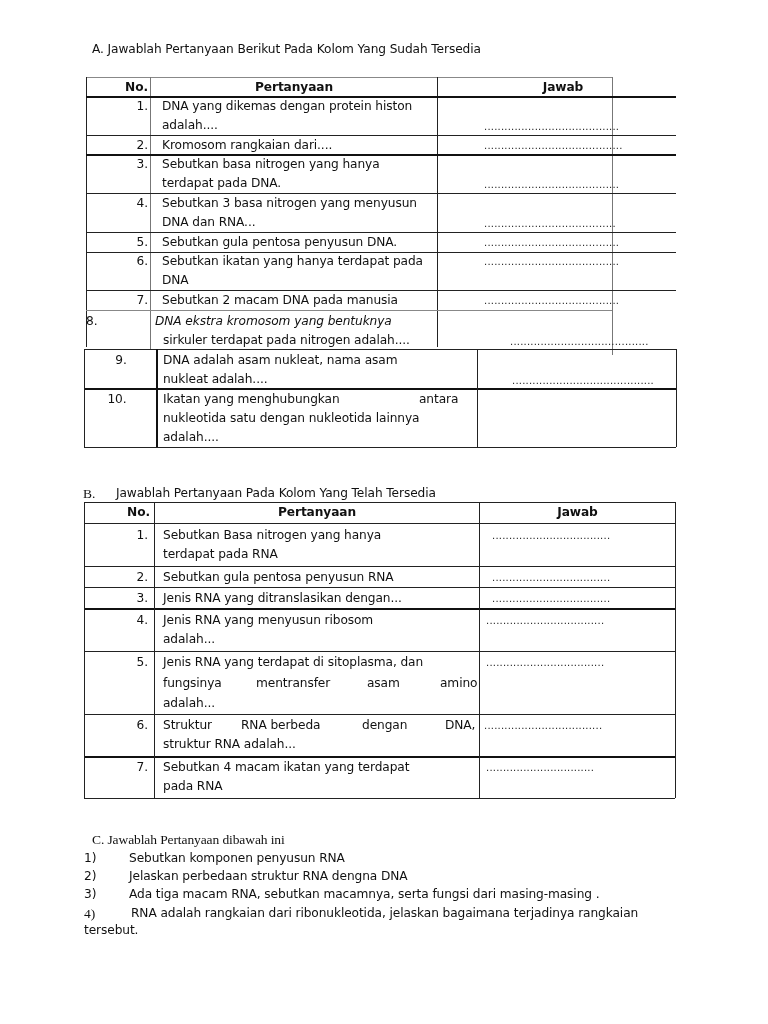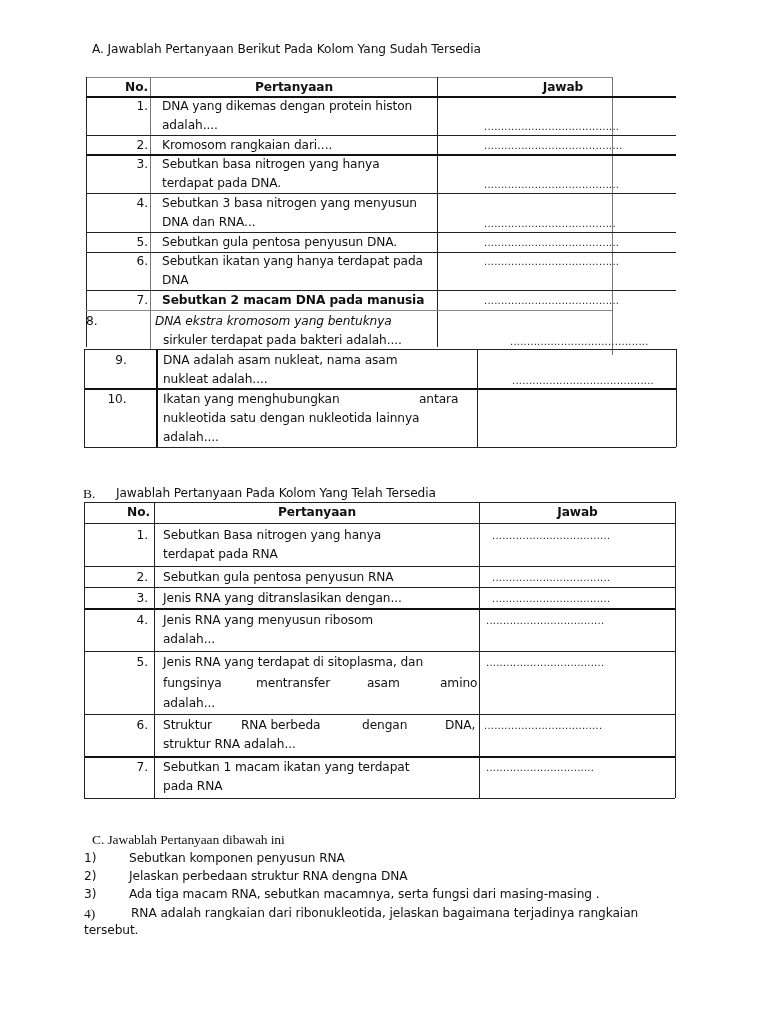--- a/index.html
+++ b/index.html
@@ -87,28 +87,28 @@
 
   <div>
     <div class="t r" style="left:100px;top:252px;width:48px;">6.</div>
     <div class="t" style="left:162px;top:252px;">Sebutkan ikatan yang hanya terdapat pada</div>
     <div class="t" style="left:162px;top:271px;">DNA</div>
     <div class="dots" style="left:484px;top:256px;width:160px;">........................................</div>
   </div>
 
   <div>
     <div class="t r" style="left:100px;top:291px;width:48px;">7.</div>
-    <div class="t" style="left:162px;top:291px;font-weight:bold;">Sebutkan 2 macam DNA pada manusia</div>
+    <div class="t" style="left:162px;top:291px;">Sebutkan 2 macam DNA pada manusia</div>
     <div class="dots" style="left:484px;top:295px;width:160px;">........................................</div>
   </div>
 
   <div>
     <div class="t" style="left:86px;top:312px;">8.</div>
     <div class="t" style="left:155px;top:312px;font-style:italic;">DNA ekstra kromosom yang bentuknya</div>
-    <div class="t" style="left:163px;top:331px;">sirkuler terdapat pada bakteri adalah....</div>
+    <div class="t" style="left:163px;top:331px;">sirkuler terdapat pada nitrogen adalah....</div>
     <div class="dots" style="left:510px;top:336px;width:165px;">.........................................</div>
   </div>
 
   <div>
     <div class="t c" style="left:86px;top:351px;width:70px;">9.</div>
     <div class="t" style="left:163px;top:351px;">DNA adalah asam nukleat, nama asam</div>
     <div class="t" style="left:163px;top:370px;">nukleat adalah....</div>
     <div class="dots" style="left:512px;top:375px;width:163px;">..........................................</div>
   </div>
 
@@ -185,21 +185,21 @@
     <div class="t" style="left:163px;top:716px;">Struktur</div>
     <div class="t" style="left:241px;top:716px;">RNA berbeda</div>
     <div class="t" style="left:362px;top:716px;">dengan</div>
     <div class="t" style="left:445px;top:716px;">DNA,</div>
     <div class="t" style="left:163px;top:735px;">struktur RNA adalah...</div>
     <div class="dots" style="left:484px;top:720px;width:140px;">...................................</div>
   </div>
 
   <div>
     <div class="t r" style="left:90px;top:758px;width:58px;">7.</div>
-    <div class="t" style="left:163px;top:758px;">Sebutkan 1 macam ikatan yang terdapat</div>
+    <div class="t" style="left:163px;top:758px;">Sebutkan 4 macam ikatan yang terdapat</div>
     <div class="t" style="left:163px;top:777px;">pada RNA</div>
     <div class="dots" style="left:486px;top:762px;width:126px;">................................</div>
   </div>
 </div>
 
 <div class="t serif" style="left:92px;top:830px;">C.  Jawablah Pertanyaan dibawah ini</div>
 <div>
   <div>
     <div class="t" style="left:84px;top:849px;">1)</div>
     <div class="t" style="left:129px;top:849px;">Sebutkan komponen penyusun RNA</div>

